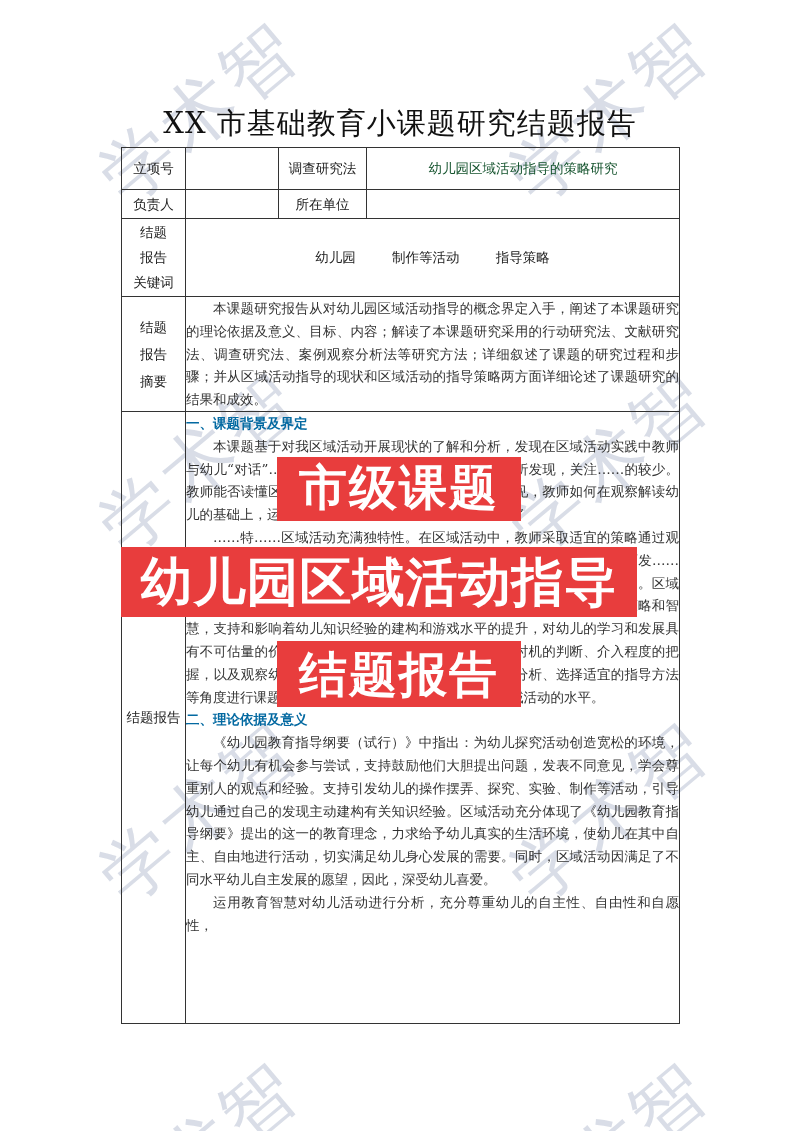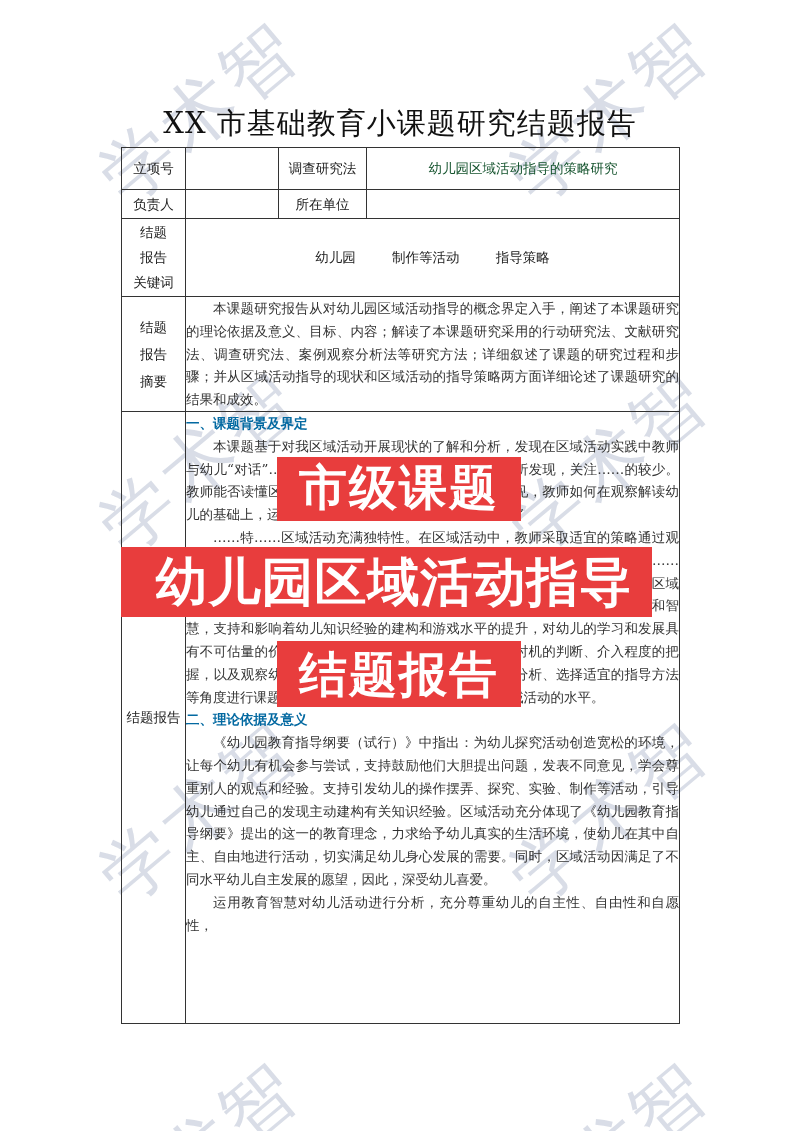--- a/index.html
+++ b/index.html
@@ -33,21 +33,21 @@
     text-align:justify; line-height:22.8px; padding:2px 3px 2px 3px; font-size:13.7px; color:#333;
   }
   .indent { text-indent:2em; margin:0; }
   .h { font-weight:bold; margin:0; color:#0369a1; }
   .banner {
     position:absolute; background:#e83d3d; color:#fff; z-index:5;
     font-family:"DejaVu Sans","Liberation Sans",sans-serif; font-weight:bold;
     text-align:center; letter-spacing:2px;
   }
   .b1 { left:277px; top:457px; width:244px; height:64px; font-size:48px; line-height:61px; }
-  .b2 { left:121px; top:547px; width:516px; height:70px; font-size:52px; line-height:70px; letter-spacing:1px;padding-left:15px; }
+  .b2 { left:121px; top:547px; width:516px; height:70px; font-size:52px; line-height:70px; letter-spacing:1px; }
   .b3 { left:277px; top:641px; width:244px; height:66px; font-size:48px; line-height:66px; }
 </style>
 </head>
 <body>
 
 <div class="watermark" style="left:80px;top:150px;">学术智</div>
 <div class="watermark" style="left:490px;top:150px;">学术智</div>
 <div class="watermark" style="left:80px;top:500px;">学术智</div>
 <div class="watermark" style="left:490px;top:500px;">学术智</div>
 <div class="watermark" style="left:80px;top:850px;">学术智</div>

